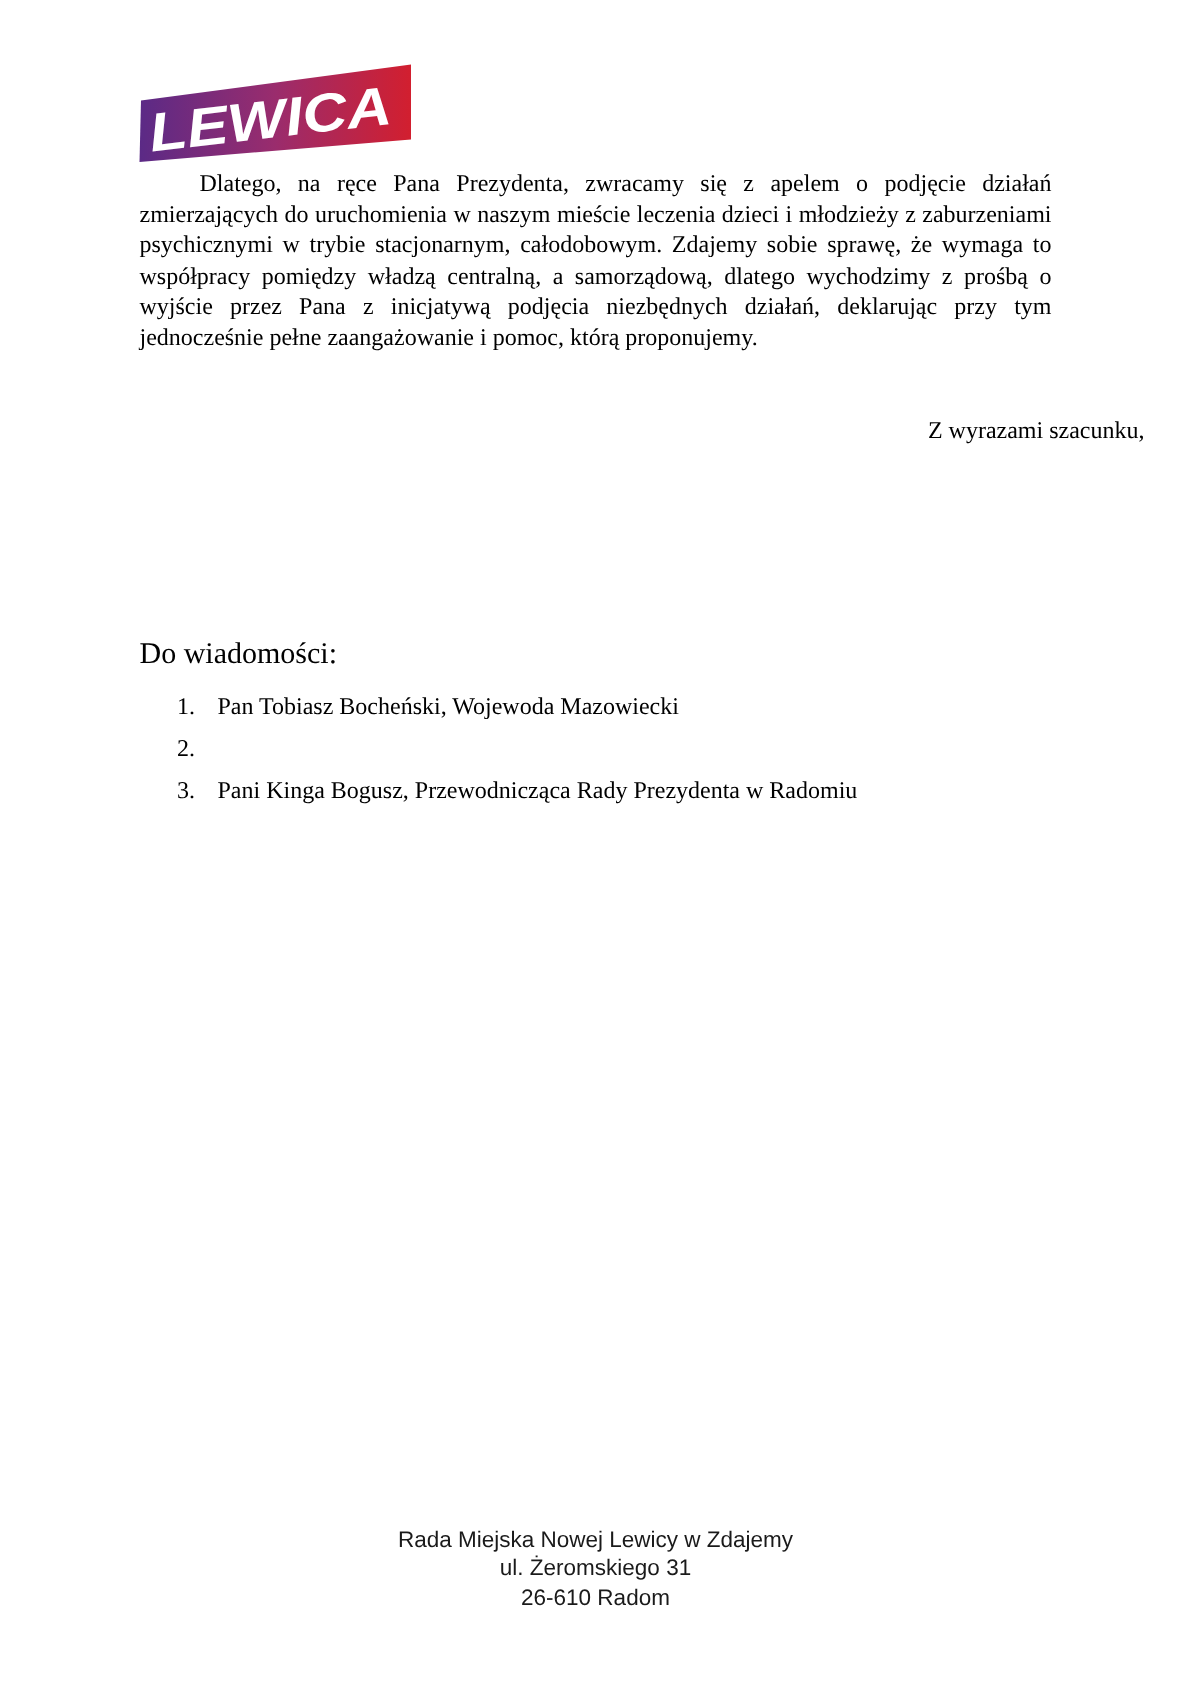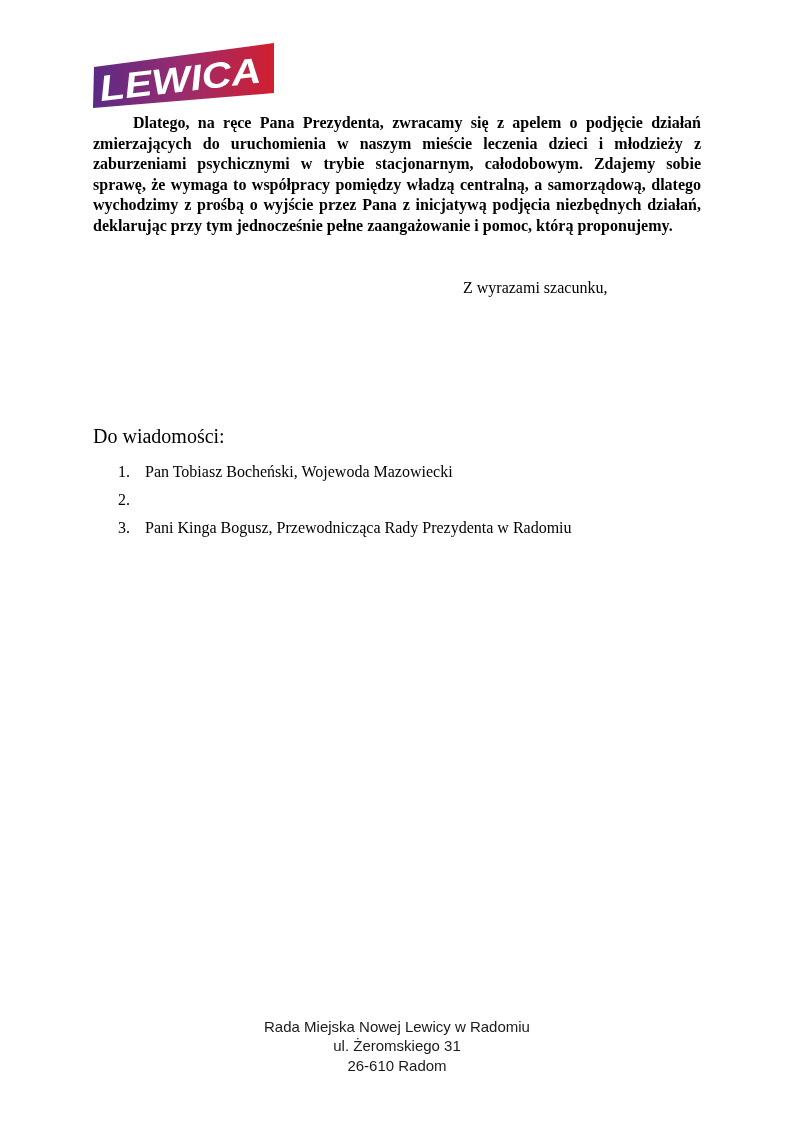--- a/index.html
+++ b/index.html
@@ -25,26 +25,25 @@
     width: 190px;
     height: 70px;
     margin: 0 0 3px -2px;
   }
   .para {
     font-size: 16px;
     line-height: 20.5px;
     text-align: justify;
     text-indent: 40px;
     margin: 0 0 8px 0;
-    font-weight: bold;
   }
   .signature {
     width: 300px;
     margin: 42px -62px 0 auto;
-    text-align: left;
+    text-align: right;
   }
   .signature p {
     margin: 0 0 13px 0;
     font-size: 16px;
     line-height: 20.5px;
   }
   .signature p:last-child { margin-bottom: 0; }
   .cc-heading {
     margin: 127px 0 0 0;
     font-size: 20px;
@@ -115,17 +114,17 @@
       </li>
       <li class="cc-item">
         <span class="cc-num">3.</span>
         <span>Pani Kinga Bogusz, Przewodnicząca Rady Prezydenta w Radomiu</span>
       </li>
     </ol>
 
   </div>
 
   <div class="page-footer">
-    <div>Rada Miejska Nowej Lewicy w Radomiu</div>
+    <div>Rada Miejska Nowej Lewicy w Zdajemy</div>
     <div>ul. Żeromskiego 31</div>
     <div>26-610 Radom</div>
   </div>
 </div>
 
 </body></html>

